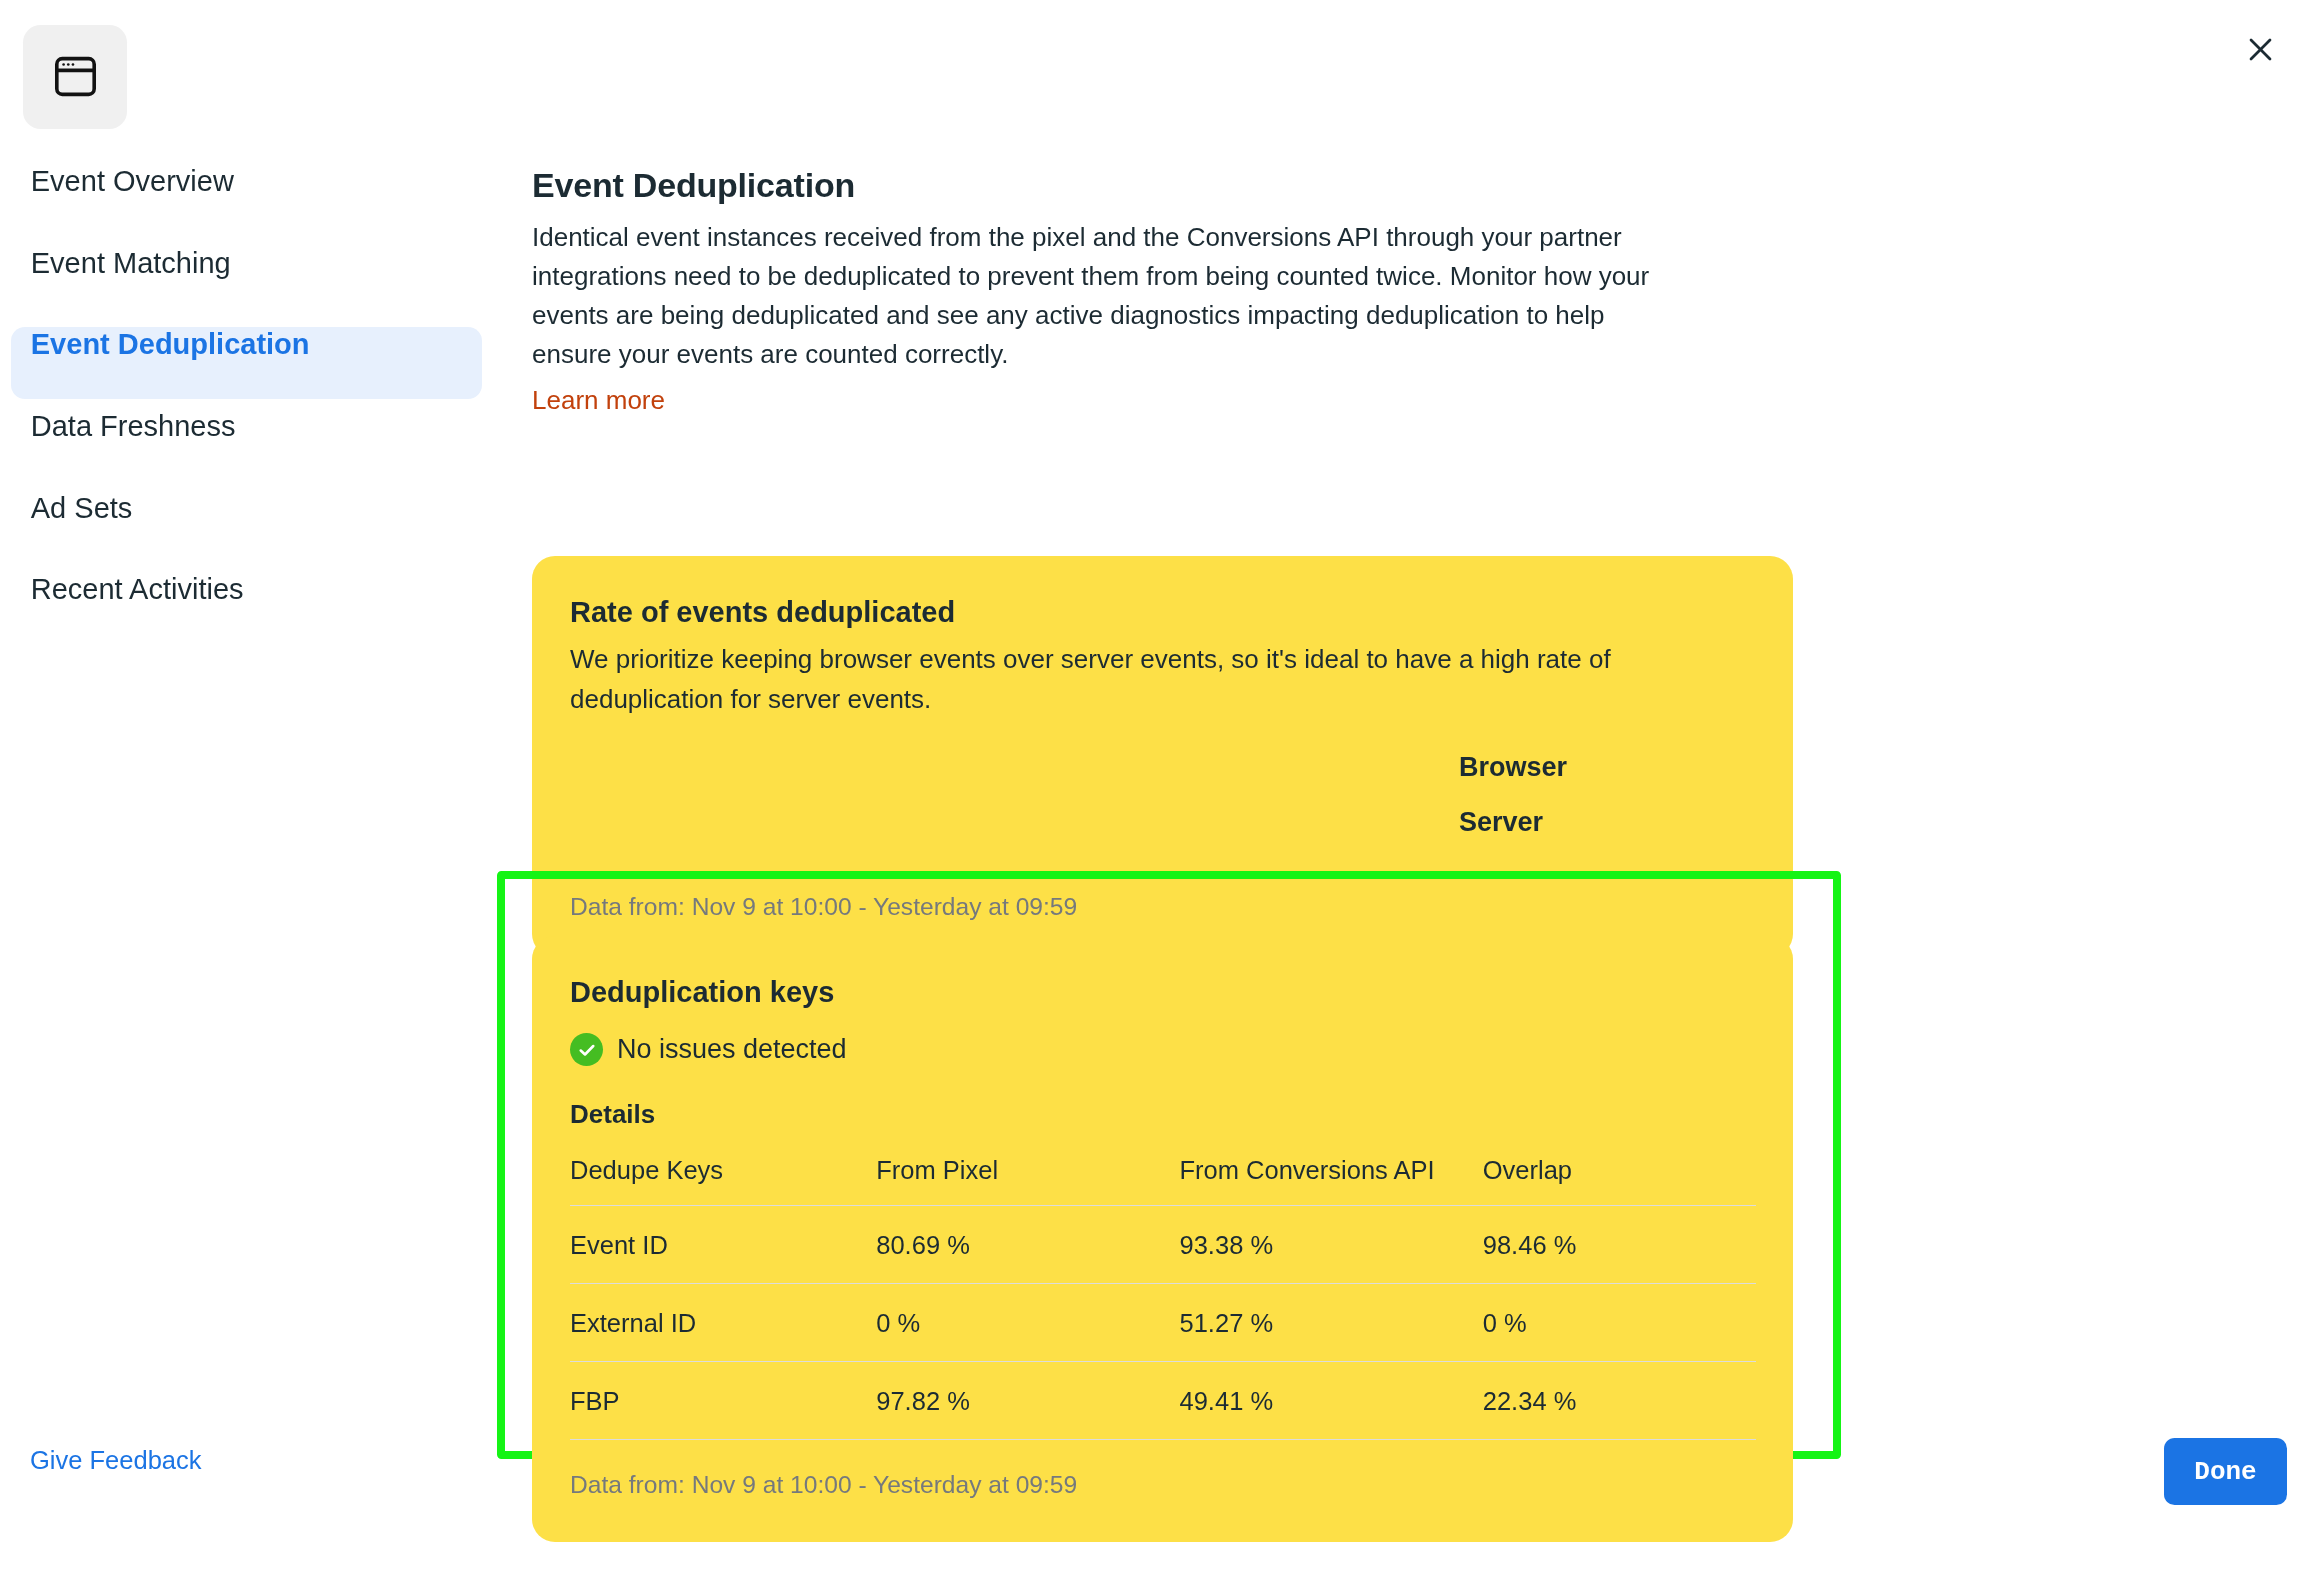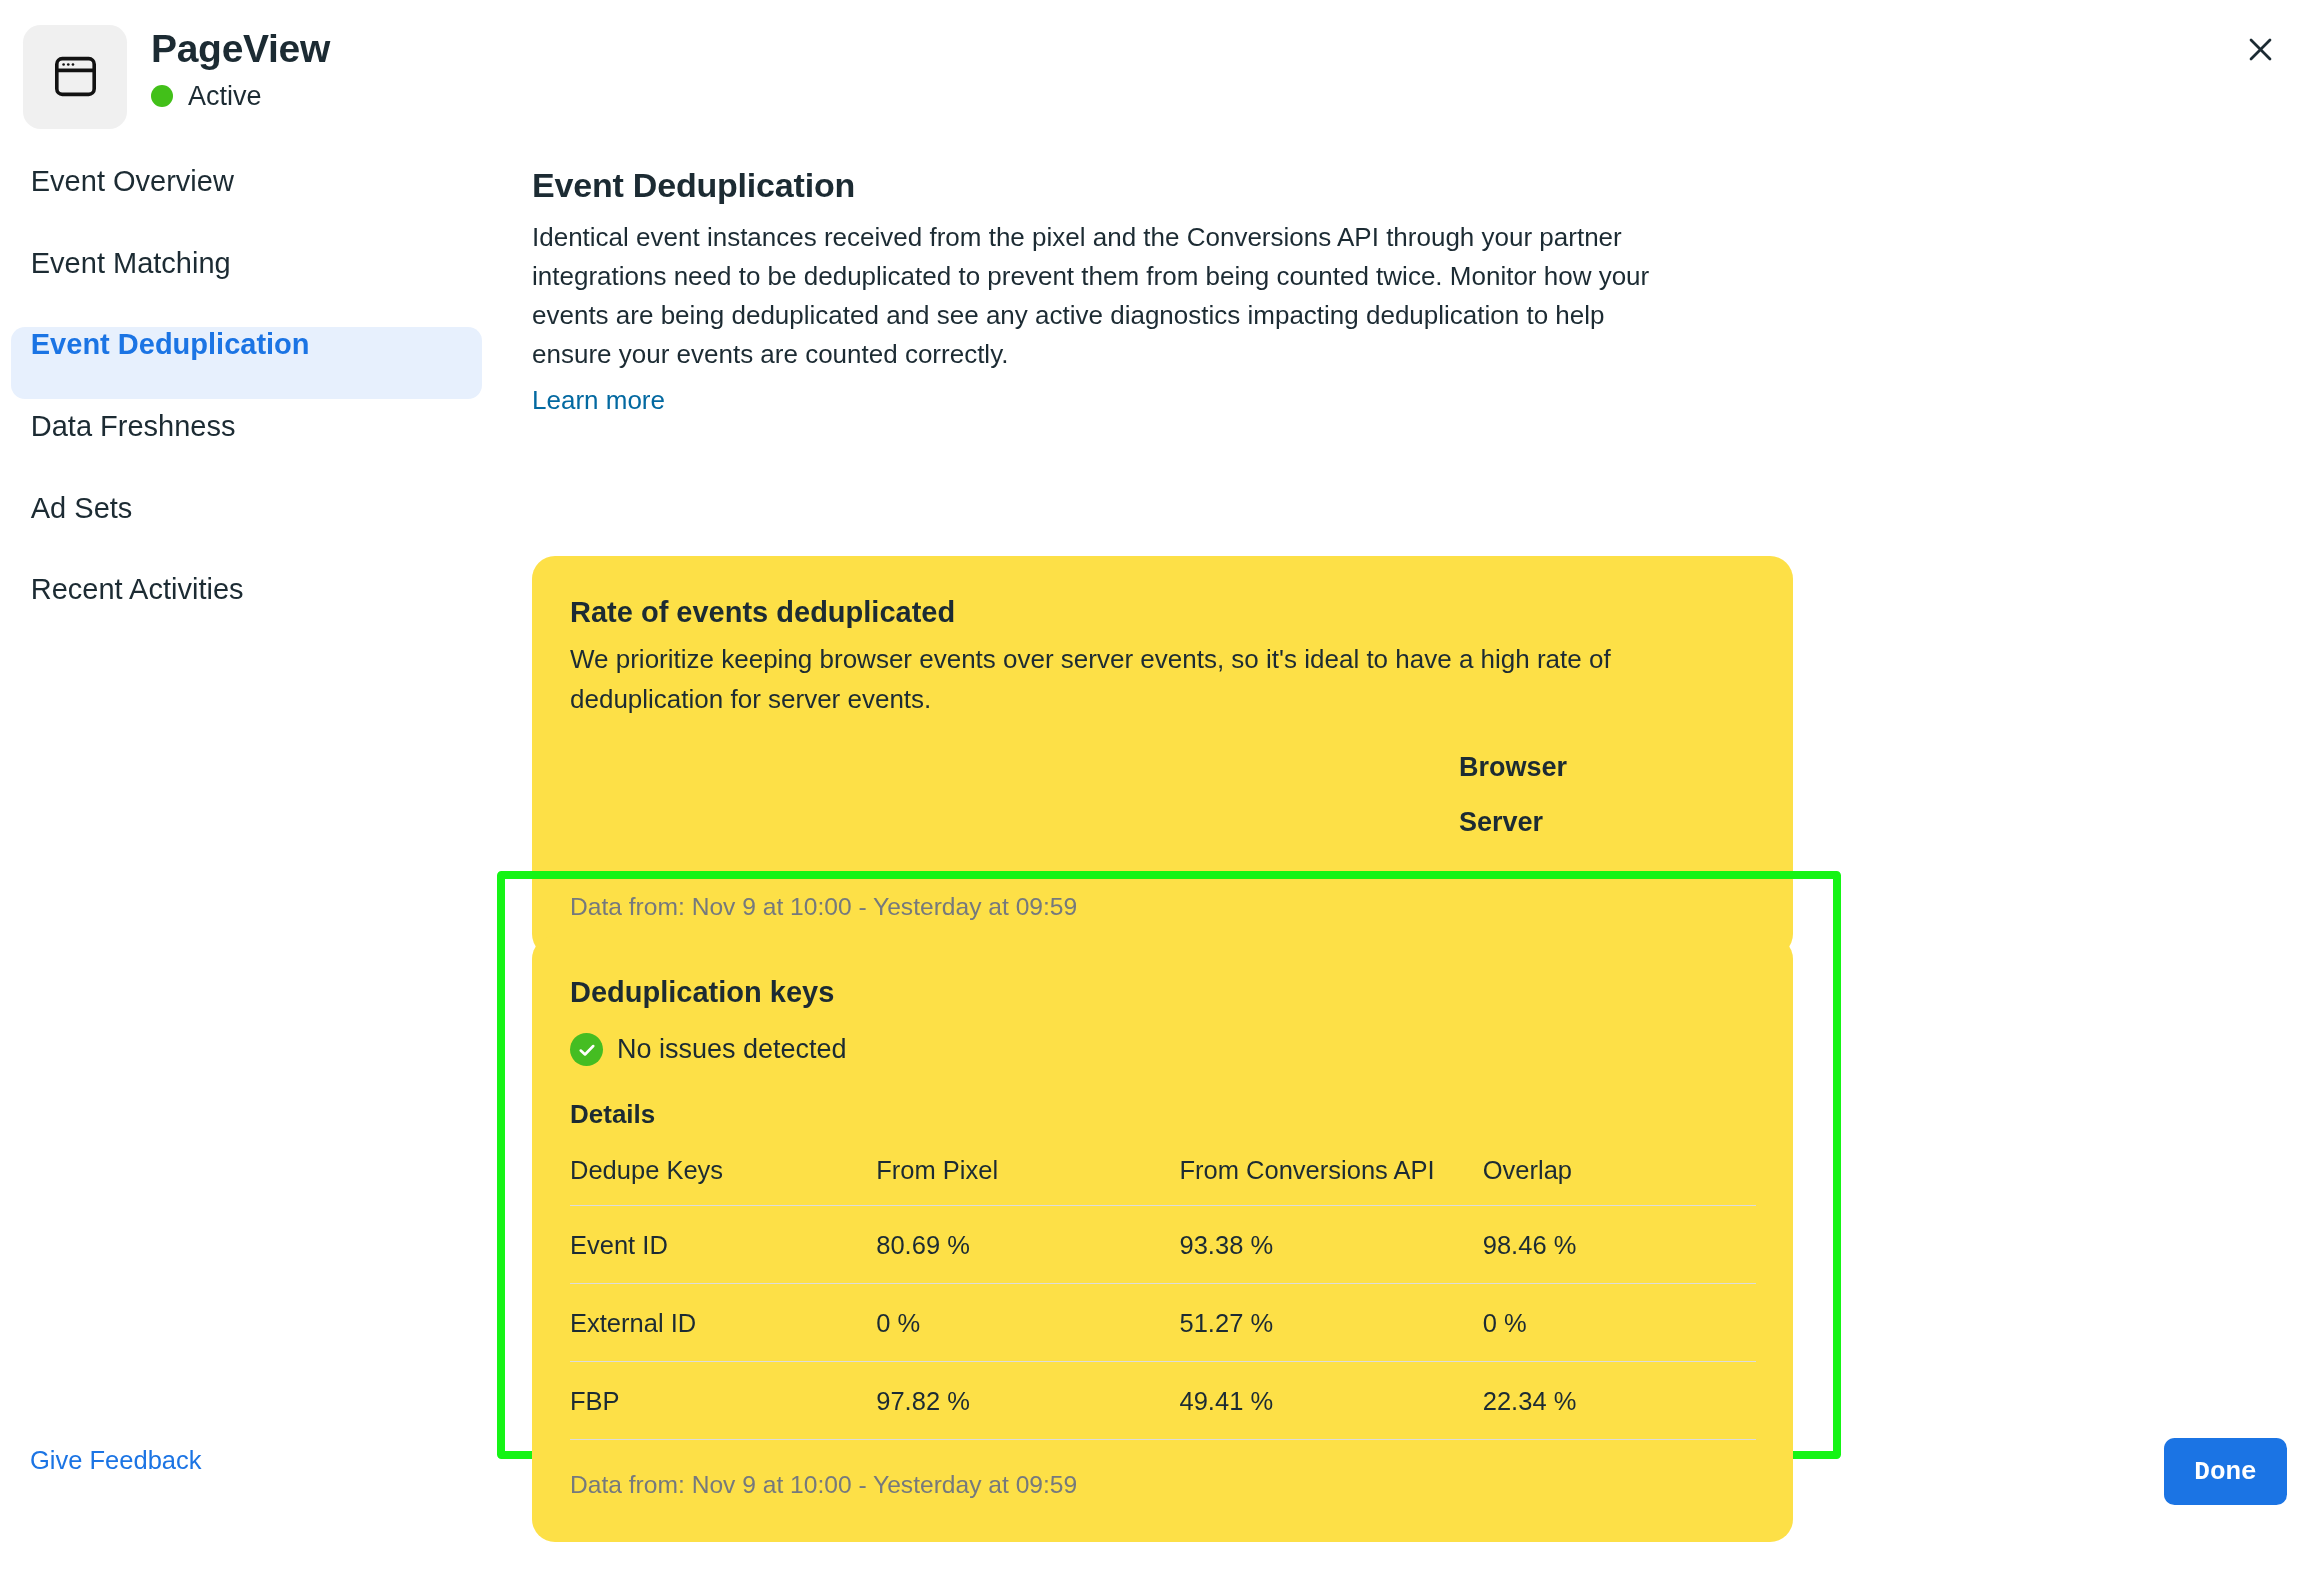--- a/index.html
+++ b/index.html
@@ -133,21 +133,21 @@
     margin-top: 12.3px;
     font-size: 26px;
     color: #1c2b33;
     line-height: 39px;
     width: 1152px;
   }
   .learn-more {
     display: inline-block;
     margin-top: 7px;
     font-size: 26px;
-    color: #0369a1;
+    color: #c2410c;
     line-height: 39px;
     cursor: pointer;
     text-decoration: none;
   }
 
   
   .card {
     background: #fde047;
     border-radius: 23px;
     padding: 39px 38px 35px 38px;
@@ -322,27 +322,20 @@
     <div class="app-icon">
       <svg width="51" height="51" viewBox="0 0 24 24" fill="none" stroke="#121212" stroke-width="1.7">
         <rect x="3.2" y="3.6" width="17.6" height="16.8" rx="2.6"></rect>
         <line x1="3.2" y1="9.1" x2="20.8" y2="9.1"></line>
         <circle cx="6.4" cy="6.35" r="0.62" fill="#121212" stroke="none"></circle>
         <circle cx="8.6" cy="6.35" r="0.62" fill="#121212" stroke="none"></circle>
         <circle cx="10.8" cy="6.35" r="0.62" fill="#121212" stroke="none"></circle>
       </svg>
     </div>
 
-    <div class="header-titleblock">
-      <div class="app-title">PageView</div>
-      <div class="status-row">
-        <span class="status-dot" style="background: rgb(66, 192, 25);"></span>
-        <span class="status-text">Active</span>
-      </div>
-    </div>
 
     <button class="close-btn">
       <svg width="35" height="35" viewBox="0 0 24 24" fill="none" stroke="#1c2b33" stroke-width="1.9" stroke-linecap="round">
         <line x1="5.5" y1="5.5" x2="18.5" y2="18.5"></line>
         <line x1="18.5" y1="5.5" x2="5.5" y2="18.5"></line>
       </svg>
     </button>
   </div>
 
   <nav class="sidebar">

